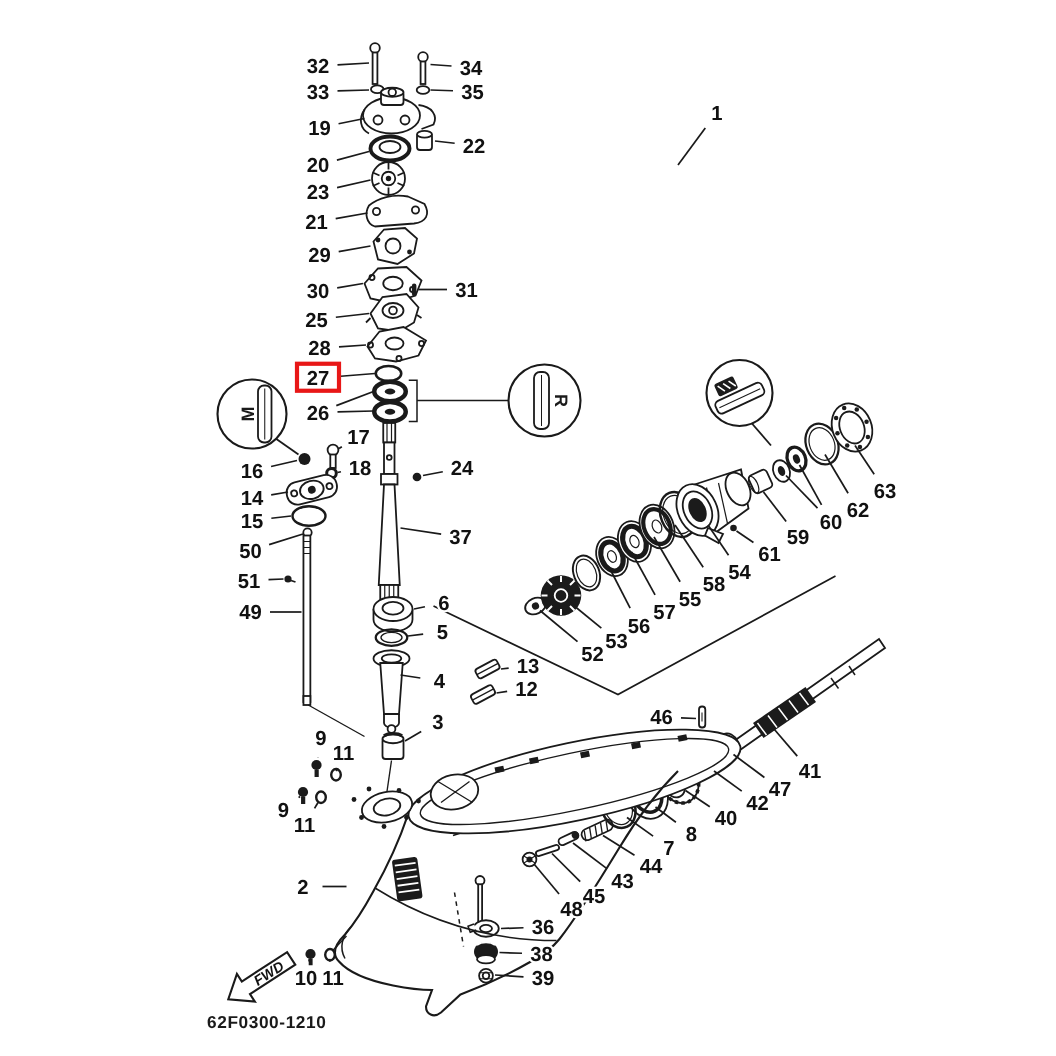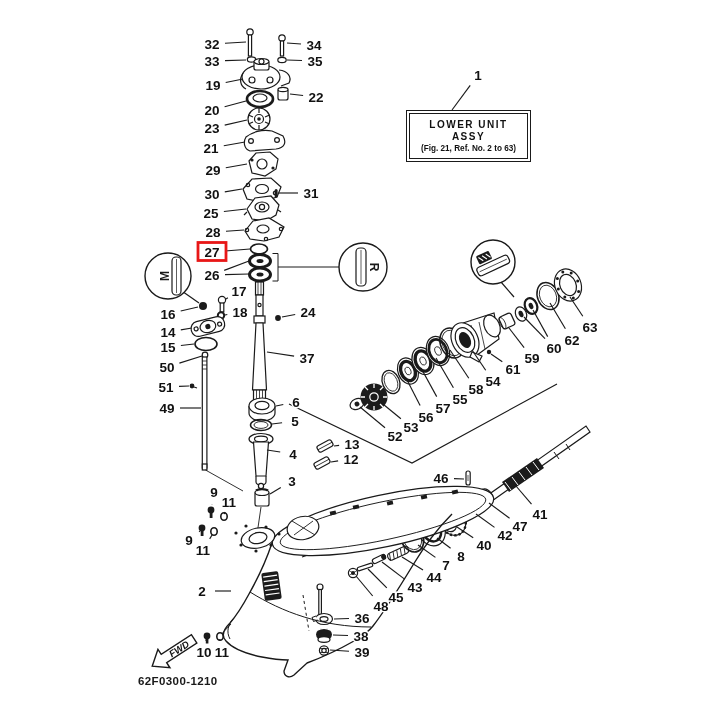--- a/index.html
+++ b/index.html
@@ -557,20 +557,13 @@
         <line x1="545.0" y1="338.7" x2="524" y2="317" class="leader"></line>
         <line x1="547.7" y1="336.6" x2="533" y2="310" class="leader"></line>
         <text x="554" y="352.8" class="lbl">60</text>
         <line x1="565.4" y1="328.8" x2="550" y2="303" class="leader"></line>
         <text x="572" y="344.8" class="lbl">62</text>
         <line x1="582.8" y1="316.2" x2="570" y2="297" class="leader"></line>
         <text x="590" y="331.8" class="lbl">63</text>
       </g>
 </svg>
 
-<div class="assy-box">
-  <div class="assy-inner">
-    <div class="assy-l1">LOWER UNIT</div>
-    <div class="assy-l1">ASSY</div>
-    <div class="assy-l3">(Fig. 21, Ref. No. 2 to 63)</div>
-  </div>
 </div>
-</div>
 
 </body></html>

